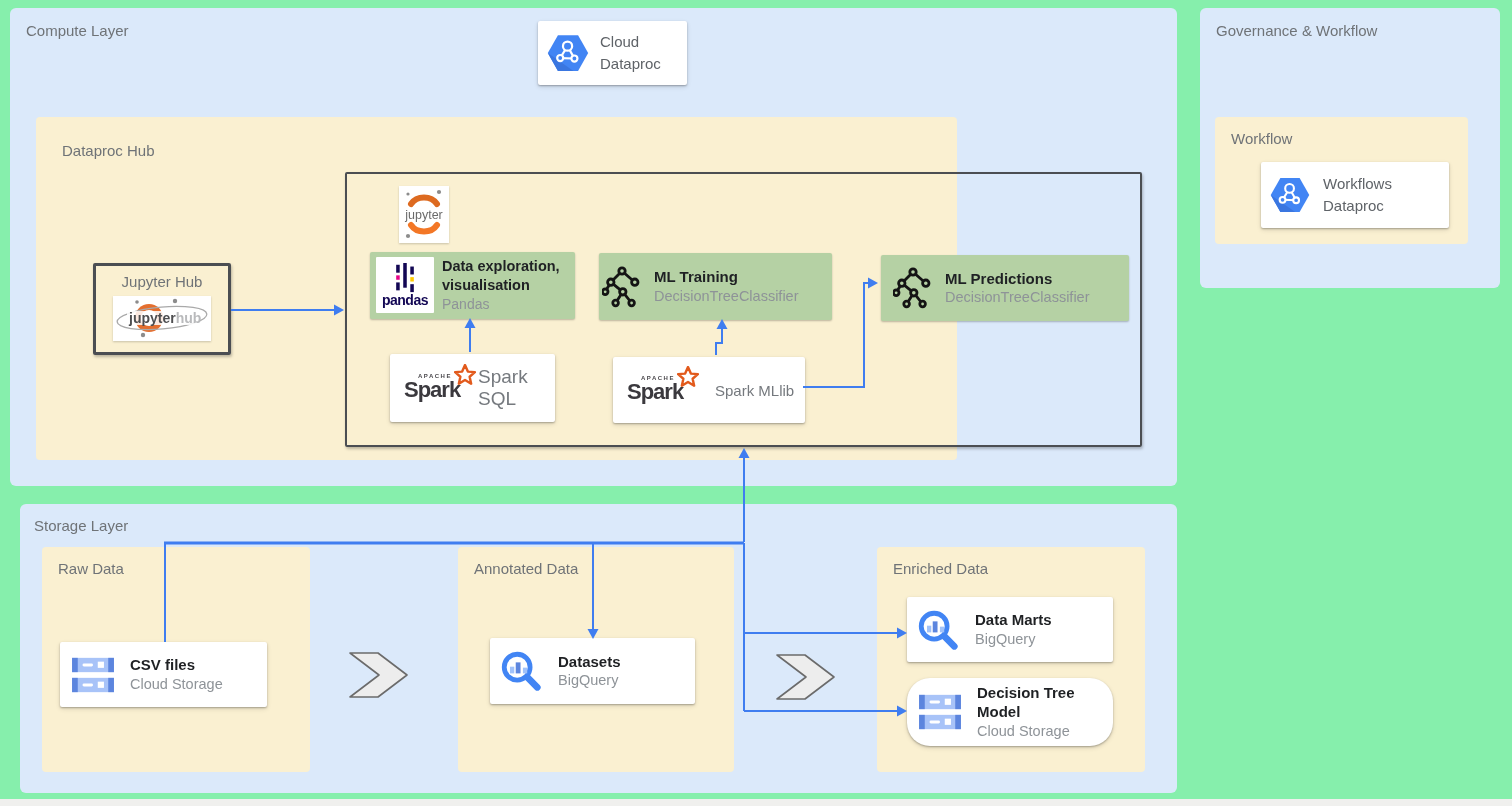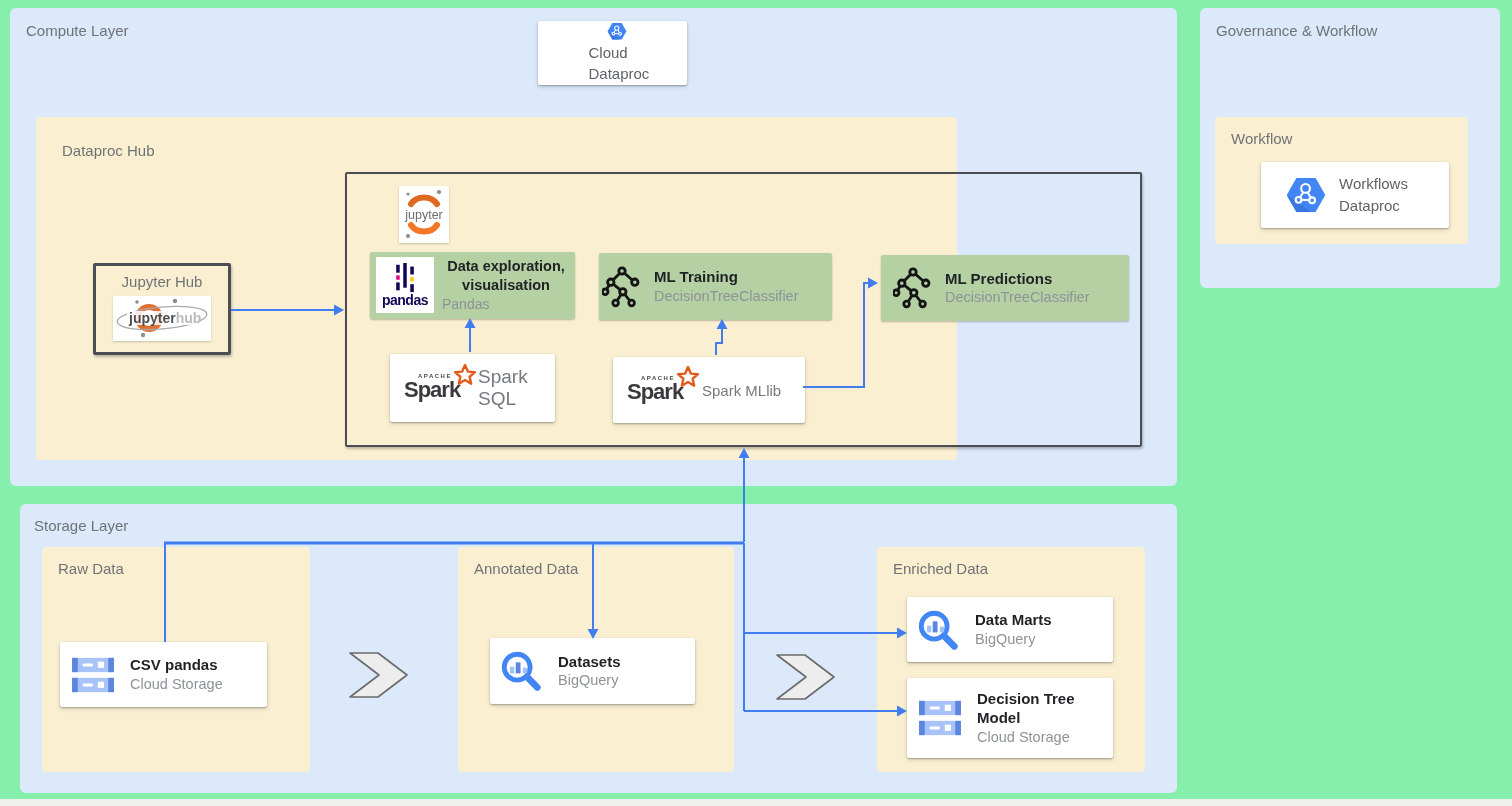--- a/index.html
+++ b/index.html
@@ -35,21 +35,21 @@
 </style>
 </head>
 <body>
 
 <div class="canvas">
 
   <div class="panel" style="left:10px;top:8px;width:1167px;height:478px;">
     <div class="panel-label" style="left:16px;top:14px;">Compute Layer</div>
   </div>
 
-  <div class="card" style="left:538px;top:21px;width:149px;height:64px;padding-left:8px;flex-direction:column;">
+  <div class="card" style="left:538px;top:21px;width:149px;height:64px;padding-left:8px;">
     <svg width="44" height="44" viewBox="0 0 48 48">
       <polygon points="13,4.5 35,4.5 46,24 35,43.5 13,43.5 2,24" fill="#4285F4"></polygon>
       <polygon points="2,24 13,43.5 30,43.5" fill="#3A76E0"></polygon>
       <g stroke="#fff" stroke-width="2.4" fill="#4285F4">
         <line x1="23.5" y1="16.5" x2="15.5" y2="29.5"></line>
         <line x1="23.5" y1="16.5" x2="31" y2="30"></line>
         <line x1="15.5" y1="29.5" x2="31" y2="30"></line>
         <circle cx="23.5" cy="16.5" r="5"></circle>
         <circle cx="15.5" cy="29.5" r="3.3"></circle>
         <circle cx="31" cy="30" r="3.3"></circle>
@@ -100,21 +100,21 @@
           <rect x="12" y="14" width="4" height="5" fill="#E70488"></rect>
           <rect x="12" y="22" width="4" height="9" fill="#130754"></rect>
           <rect x="20" y="0" width="4" height="28" fill="#130754"></rect>
           <rect x="28" y="4" width="4" height="9" fill="#130754"></rect>
           <rect x="28" y="16" width="4" height="5" fill="#FFCA00"></rect>
           <rect x="28" y="24" width="4" height="9" fill="#130754"></rect>
         </svg>
         <div class="pandas-word">pandas</div>
       </div>
       <div style="margin-left:72px;width:128px;">
-        <div class="title" style="font-size:14.5px;text-align:center;">Data exploration, visualisation</div>
+        <div class="title" style="font-size:14.5px;">Data exploration, visualisation</div>
         <div class="subtitle" style="font-size:14px;">Pandas</div>
       </div>
     </div>
 
     <div class="green-box" style="left:252px;top:79px;width:233px;height:67px;padding-left:3px;">
       <svg width="40" height="42" viewBox="0 0 100 104">
         <g stroke="#141414" stroke-width="7" stroke-linecap="round">
           <line x1="50" y1="12" x2="22" y2="40"></line>
             <line x1="50" y1="12" x2="82" y2="40"></line>
           <line x1="22" y1="40" x2="8" y2="64"></line>
@@ -176,29 +176,29 @@
     </div>
 
     <div class="card" style="left:266px;top:183px;width:192px;height:66px;padding-left:10px;">
       <span class="spark-logo">
         <span class="apache-word">APACHE</span>
         <span class="spark-word">Spark</span>
         <svg class="spark-star" width="22" height="22" viewBox="0 0 20 20">
           <polygon points="10,1 12.6,6.9 19,7.4 14.2,11.6 15.6,17.9 10,14.5 4.4,17.9 5.8,11.6 1,7.4 7.4,6.9" fill="#fff" stroke="#E25A1C" stroke-width="2.2" stroke-linejoin="round"></polygon>
         </svg>
       </span>
-      <div style="margin-left:1px;font-size:15px;color:#75797E;">Spark MLlib</div>
+      <div style="margin-left:14px;font-size:15px;color:#75797E;">Spark MLlib</div>
     </div>
   </div>
 
   <div class="panel" style="left:1200px;top:8px;width:300px;height:280px;">
     <div class="panel-label" style="left:16px;top:14px;">Governance &amp; Workflow</div>
     <div class="zone" style="left:15px;top:109px;width:253px;height:127px;">
       <div class="zone-label" style="left:16px;top:13px;">Workflow</div>
-      <div class="card" style="left:46px;top:45px;width:188px;height:66px;padding-left:24px;">
+      <div class="card" style="left:46px;top:45px;width:188px;height:66px;padding-left:8px;">
         <svg width="42" height="42" viewBox="0 0 48 48">
           <polygon points="13,4.5 35,4.5 46,24 35,43.5 13,43.5 2,24" fill="#4285F4"></polygon>
           <polygon points="2,24 13,43.5 30,43.5" fill="#3A76E0"></polygon>
           <g stroke="#fff" stroke-width="2.4" fill="#4285F4">
             <line x1="23.5" y1="16.5" x2="15.5" y2="29.5"></line>
             <line x1="23.5" y1="16.5" x2="31" y2="30"></line>
             <line x1="15.5" y1="29.5" x2="31" y2="30"></line>
             <circle cx="23.5" cy="16.5" r="5"></circle>
             <circle cx="15.5" cy="29.5" r="3.3"></circle>
             <circle cx="31" cy="30" r="3.3"></circle>
@@ -225,21 +225,21 @@
           </g>
           <g transform="translate(0,21)">
             <rect x="2" y="3" width="44" height="15" fill="#A8C3F8"></rect>
             <rect x="2" y="3" width="6" height="15" fill="#5C85DE"></rect>
             <rect x="40" y="3" width="6" height="15" fill="#5C85DE"></rect>
             <rect x="13" y="9" width="11" height="3" rx="1.5" fill="#fff"></rect>
             <rect x="29" y="7" width="6.5" height="6.5" fill="#fff"></rect>
           </g>
         </svg>
         <div style="margin-left:14px;">
-          <div class="title">CSV pandas</div>
+          <div class="title">CSV files</div>
           <div class="subtitle">Cloud Storage</div>
         </div>
       </div>
     </div>
 
     <div class="zone" style="left:438px;top:43px;width:268px;height:225px;padding-left:8px;">
       <div class="zone-label" style="left:16px;top:13px;">Annotated Data</div>
       <div class="card" style="left:32px;top:91px;width:205px;height:66px;padding-left:8px;">
         <svg width="46" height="46" viewBox="0 0 48 48">
           <circle cx="20" cy="20" r="13.5" fill="#fff" stroke="#4285F4" stroke-width="5"></circle>
@@ -263,21 +263,21 @@
           <rect x="12.5" y="19.5" width="4.5" height="7" fill="#A1C2FA"></rect>
           <rect x="18.5" y="15" width="5" height="11.5" fill="#5C85DE"></rect>
           <rect x="26" y="20.5" width="4.5" height="6" fill="#A1C2FA"></rect>
           <line x1="30.5" y1="30.5" x2="41" y2="41" stroke="#4285F4" stroke-width="7" stroke-linecap="round"></line>
         </svg>
         <div style="margin-left:14px;">
           <div class="title">Data Marts</div>
           <div class="subtitle">BigQuery</div>
         </div>
       </div>
-      <div class="card" style="left:30px;top:131px;width:206px;height:80px;padding-left:10px;">
+      <div class="card" style="left:30px;top:131px;width:206px;height:68px;padding-left:10px;border-radius:23px;">
         <svg width="46" height="40" viewBox="0 0 48 42">
           <g>
             <rect x="2" y="3" width="44" height="15" fill="#A8C3F8"></rect>
             <rect x="2" y="3" width="6" height="15" fill="#5C85DE"></rect>
             <rect x="40" y="3" width="6" height="15" fill="#5C85DE"></rect>
             <rect x="13" y="9" width="11" height="3" rx="1.5" fill="#fff"></rect>
             <rect x="29" y="7" width="6.5" height="6.5" fill="#fff"></rect>
           </g>
           <g transform="translate(0,21)">
             <rect x="2" y="3" width="44" height="15" fill="#A8C3F8"></rect>

